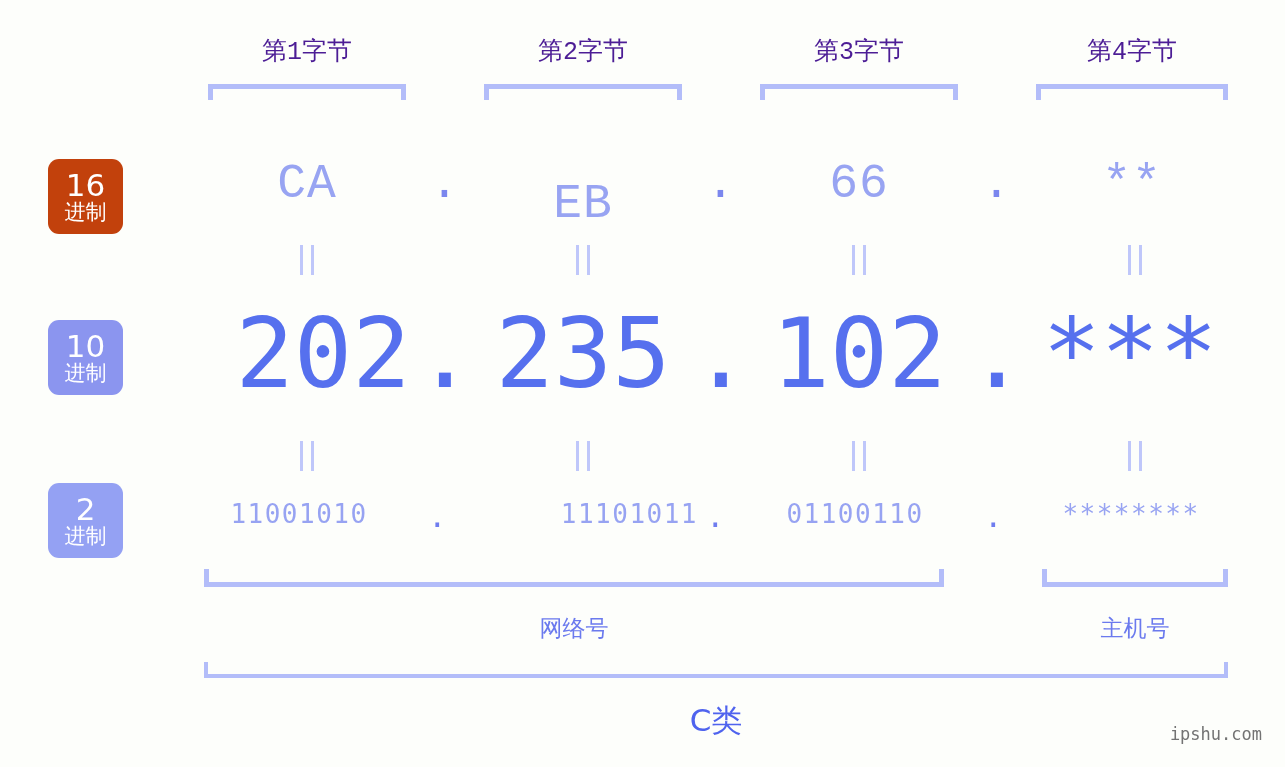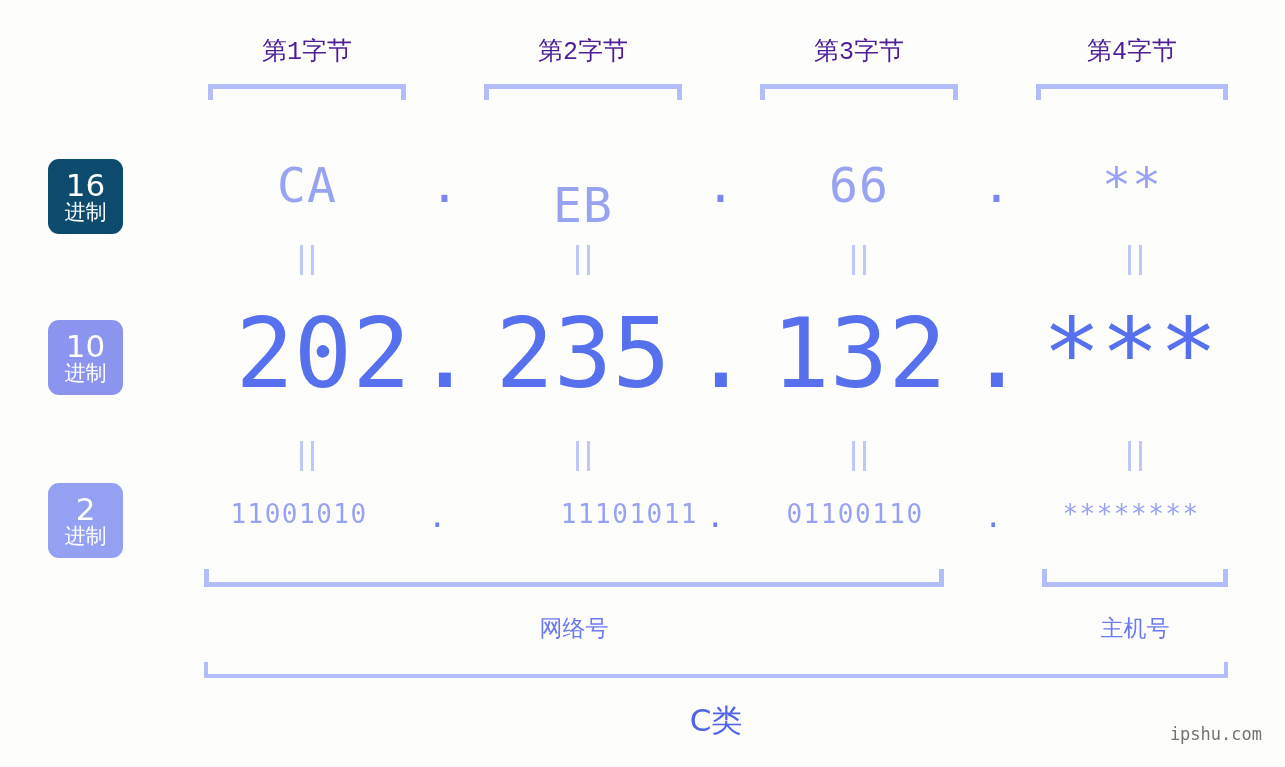--- a/index.html
+++ b/index.html
@@ -78,38 +78,39 @@
     font-size: 31px;
     font-weight: 400;
     letter-spacing: 0px;
     margin-bottom: 1px;
   }
   .badge .sub {
     font-size: 21px;
     font-weight: 400;
     letter-spacing: 0px;
   }
-  .badge.b16 { top: 159px; background: #0c4a6e; }
+  .badge.b16 { top: 159px; background: #c2410c; }
   .badge.b10 { top: 320px; background: #8b95ef; }
   .badge.b2  { top: 483px; background: #94a1f3; }
 
   
   .val {
     position: absolute;
     font-family: "DejaVu Sans Mono", "Liberation Mono", monospace;
     white-space: nowrap;
     text-align: center;
   }
 
   
   .row-hex .val {
     top: 157px;
     font-size: 48px;
     color: #98a4f2;
     letter-spacing: 1px;
+    font-family: Liberation Mono, monospace;
   }
   .row-hex .dot {
     top: 157px;
     font-size: 48px;
     color: #7b87ee;
   }
 
   
   .row-dec .val {
     top: 297px;
@@ -233,21 +234,21 @@
   <div class="eq" style="left:1128px; top:245px;">
       <i></i>
       <i></i>
     </div>
 
   <div class="row-dec">
     <div class="val abs" style="left:220px; width:206px;">202</div>
     <div class="val dot abs" style="left:404px; width:82px;">.</div>
     <div class="val abs" style="left:480px; width:206px;">235</div>
     <div class="val dot abs" style="left:680px; width:82px;">.</div>
-    <div class="val abs" style="left:756px; width:206px;">132</div>
+    <div class="val abs" style="left:756px; width:206px;">102</div>
     <div class="val dot abs" style="left:956px; width:82px;">.</div>
     <div class="val abs" style="left:1030px; width:200px;">***</div>
   </div>
 
   <div class="eq" style="left:300px; top:441px;">
       <i></i>
       <i></i>
     </div>
   <div class="eq" style="left:576px; top:441px;">
       <i></i>

